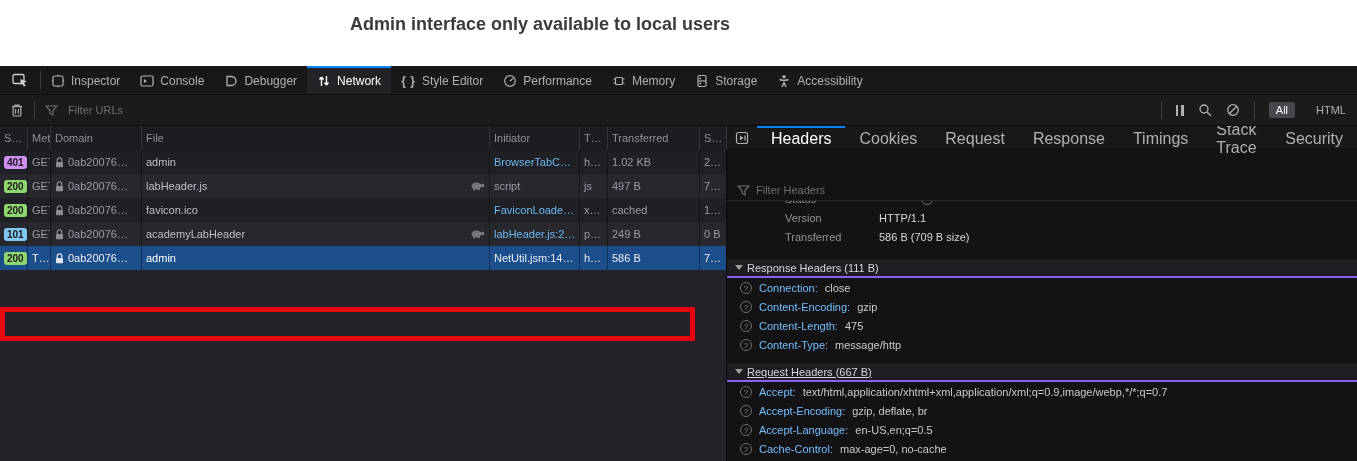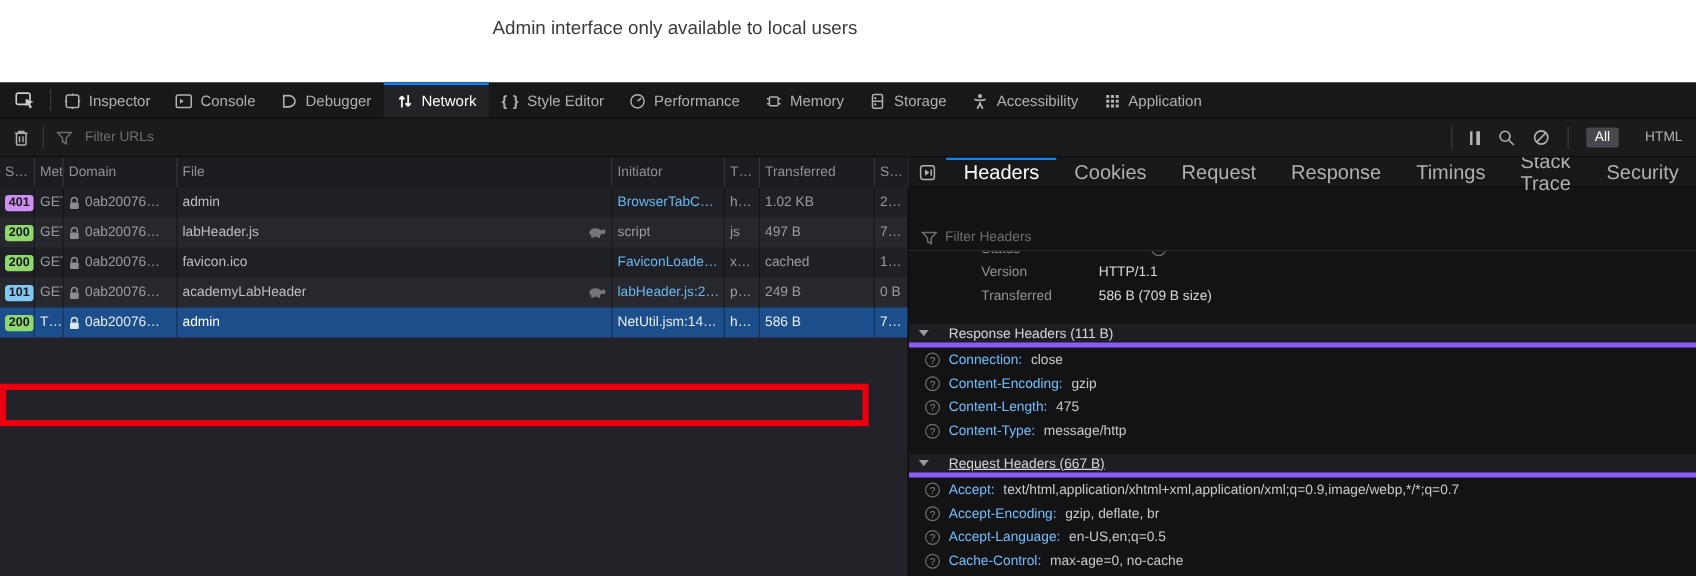--- a/index.html
+++ b/index.html
@@ -2,21 +2,21 @@
 <html><head>
 <meta charset="utf-8">
 <style>
   * { margin:0; padding:0; box-sizing:border-box; }
   html,body { width:1357px; height:461px; overflow:hidden; background:#fff;
     font-family:"Liberation Sans", sans-serif; }
 
   
   .banner { height:66px; background:#ffffff; }
   .banner-inner { width:1080px; text-align:center; padding-top:14px;
-    font-size:15px; color:#3b3b3b; }
+    font-size:18px; color:#3b3b3b;font-weight:bold; }
 
   
   .devtools { position:relative; height:395px; background:#18181a; color:#b1b1b3;
     font-size:11px; }
 
   
   .tabbar { height:29px; display:flex; align-items:stretch;
     background:#18181a; border-bottom:1px solid #0c0c0d; }
   .tool-btn { display:flex; align-items:center; padding:0 12px; color:#cdcdd0; }
   .vsep { width:1px; height:18px; background:#3a3a3e; align-self:center; }
@@ -75,23 +75,23 @@
   .d-tab.active { border-top-color:#0a84ff; color:#ffffff; }
   .d-toggle { display:flex; align-items:center; padding:0 8px; color:#b1b1b3; }
   .d-filter { height:21px; flex:none; display:flex; align-items:center; gap:6px;
     padding-left:10px; border-bottom:1px solid #2a2a2e; color:#6e6e71;margin-top:30px; }
   .d-scroll { flex:1; overflow:hidden; }
   .clip-status { height:7px; overflow:hidden; position:relative; }
   .clip-status .inner { margin-top:-12px; }
   .sum-row { height:19px; display:flex; align-items:center; padding-left:20px;margin-left:38px; }
   .sum-label { width:94px; color:#909296; }
   .sum-value { color:#d9d9de; }
-  .section-bar { height:20px; display:flex; align-items:center; gap:16px;
+  .section-bar { height:20px; display:flex; align-items:center; gap:4px;
     padding-left:8px; background:#1d1e22; color:#d7d7db;
-    border-top:1px solid #101013; border-bottom:4px solid #8b5cf6; }
+    border-top:1px solid #101013; border-bottom:2px solid #8b5cf6; }
   .tri { width:0; height:0; border-left:4px solid transparent;
     border-right:4px solid transparent; border-top:5px solid #9b9b9e; }
   .hdr-row { height:19px; display:flex; align-items:center; gap:7px; padding-left:13px; }
   .hdr-name { color:#75bfff; }
   .hdr-value { color:#c9cacd; }
   .qmark { flex:none; width:12px; height:12px; border:1px solid #6e6e72; border-radius:50%;
     color:#8a8a8e; font-size:8px; line-height:11px; text-align:center; }
   .mt12 { margin-top:12px; }
   .mt8 { margin-top:8px;text-decoration:underline; }
   .partial-bottom { height:10px; overflow:hidden; background:#3a3f49; margin-top:4px;
@@ -192,38 +192,20 @@
     <div class="tab">
       <span>
         <svg width="14" height="14" viewBox="0 0 14 14">
             <circle cx="7" cy="2.8" r="1.7" fill="currentColor"></circle>
             <path d="M2.5 5.5 Q7 7.2 11.5 5.5" stroke="currentColor" stroke-width="1.4" fill="none"></path>
             <path d="M7 7.5 V9 M7 9 L4.8 13 M7 9 L9.2 13" stroke="currentColor" stroke-width="1.4" fill="none"></path>
           </svg>
       </span>
       <span>Accessibility</span>
     </div>
-    <div class="tab">
-      <span>
-        <svg width="14" height="14" viewBox="0 0 14 14">
-            <g fill="currentColor">
-              <rect x="2" y="2" width="2.4" height="2.4"></rect>
-              <rect x="5.8" y="2" width="2.4" height="2.4"></rect>
-              <rect x="9.6" y="2" width="2.4" height="2.4"></rect>
-              <rect x="2" y="5.8" width="2.4" height="2.4"></rect>
-              <rect x="5.8" y="5.8" width="2.4" height="2.4"></rect>
-              <rect x="9.6" y="5.8" width="2.4" height="2.4"></rect>
-              <rect x="2" y="9.6" width="2.4" height="2.4"></rect>
-              <rect x="5.8" y="9.6" width="2.4" height="2.4"></rect>
-              <rect x="9.6" y="9.6" width="2.4" height="2.4"></rect>
-            </g>
-          </svg>
-      </span>
-      <span>Application</span>
-    </div>
   </div>
 
   <div class="filterbar">
     <div class="fb-left">
       <span>
         <svg width="14" height="15" viewBox="0 0 14 15">
             <path d="M2 3.5 H12" stroke="#b1b1b3" stroke-width="1.2"></path>
             <path d="M5 3.5 V2.2 H9 V3.5" fill="none" stroke="#b1b1b3" stroke-width="1.2"></path>
             <rect x="3.2" y="3.5" width="7.6" height="9.5" rx="1" fill="none" stroke="#b1b1b3" stroke-width="1.2"></rect>
             <path d="M5.6 6 V10.8 M8.4 6 V10.8" stroke="#b1b1b3" stroke-width="1.1"></path>

